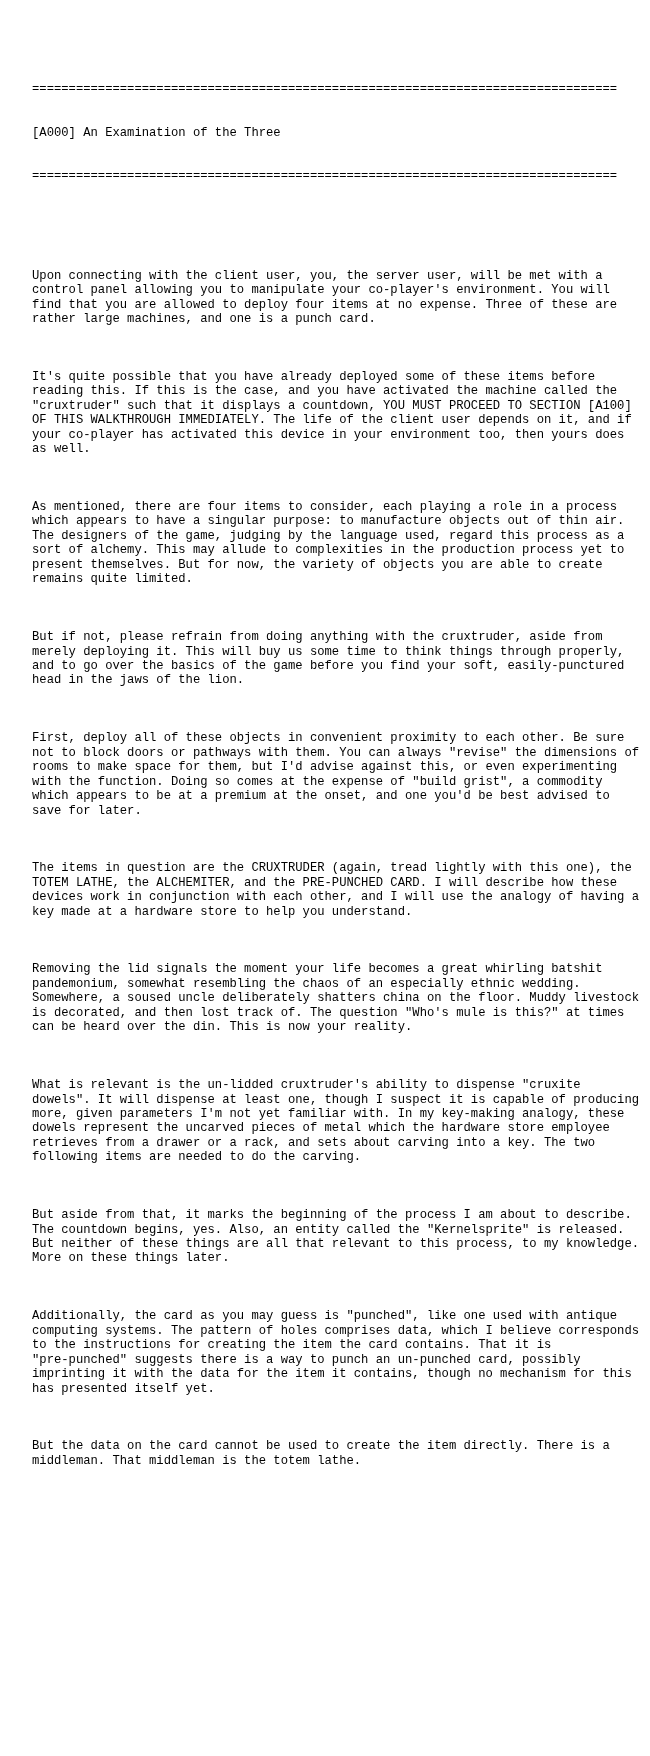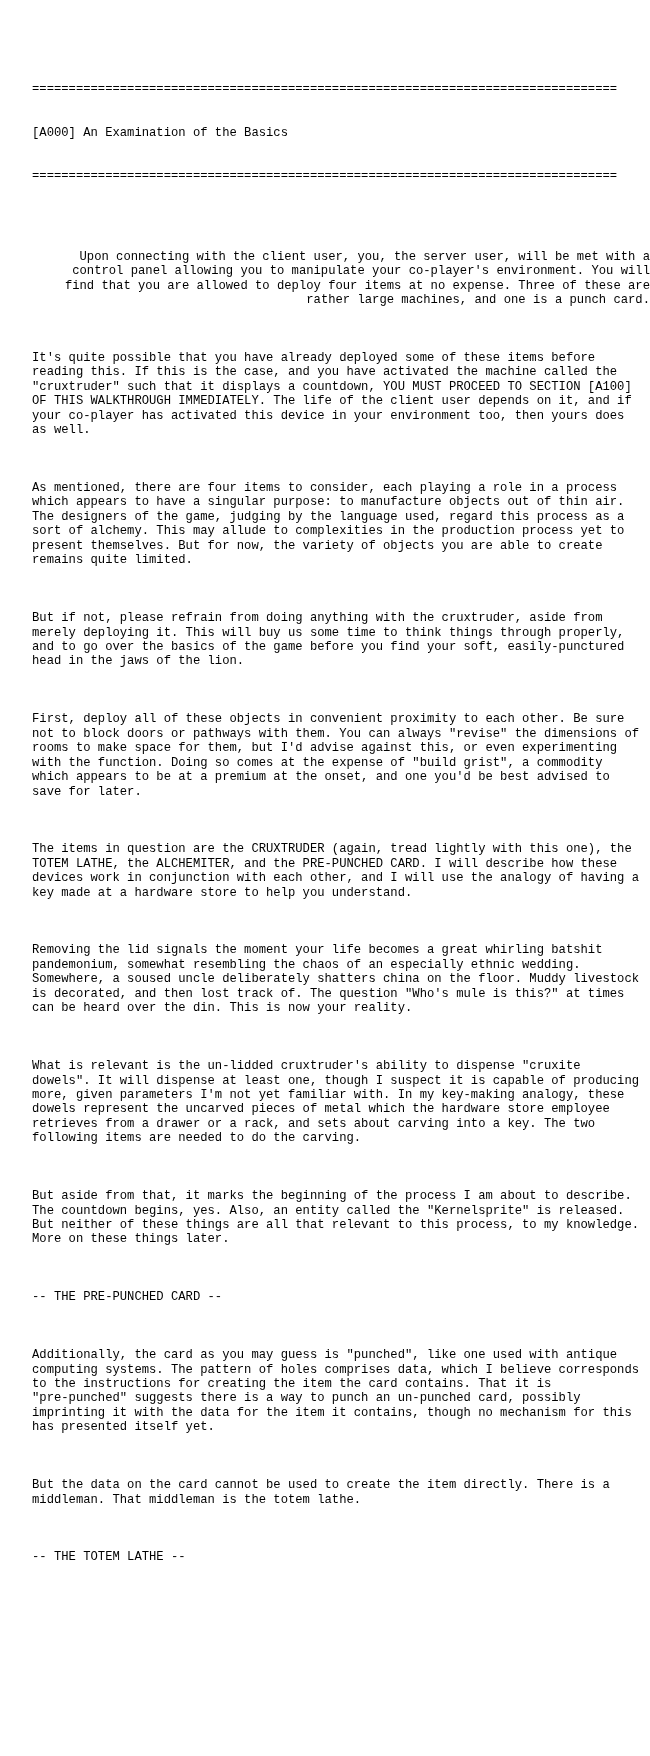--- a/index.html
+++ b/index.html
@@ -15,31 +15,31 @@
     width: 650px;
     padding: 10px 0 0 32px;
     font-family: "Liberation Mono", "DejaVu Sans Mono", monospace;
     font-size: 12.2px;
     line-height: 14.45px;
     color: #000000;
     white-space: pre;
   }
   .line { white-space: pre; }
   .block { margin-top: 14.45px; white-space: pre; }
-  .gap2  { margin-top: 23px; text-align: right; }
+  .gap2  { margin-top: 42px; }
   section { margin: 0; padding: 0; }
 </style>
 </head>
 <body>
 
 <div class="doc">
 
   <section>
     <div class="line">================================================================================</div>
-    <div class="line">[A000] An Examination of the Basics</div>
+    <div class="line">[A000] An Examination of the Three</div>
     <div class="line">================================================================================</div>
 
     <div class="block gap2">Upon connecting with the client user, you, the server user, will be met with a
 control panel allowing you to manipulate your co-player's environment. You will
 find that you are allowed to deploy four items at no expense. Three of these are
 rather large machines, and one is a punch card.</div>
     <div class="block">It's quite possible that you have already deployed some of these items before
 reading this. If this is the case, and you have activated the machine called the
 "cruxtruder" such that it displays a countdown, YOU MUST PROCEED TO SECTION [A100]
 OF THIS WALKTHROUGH IMMEDIATELY. The life of the client user depends on it, and if
@@ -73,30 +73,28 @@
     <div class="block">What is relevant is the un-lidded cruxtruder's ability to dispense "cruxite
 dowels". It will dispense at least one, though I suspect it is capable of producing
 more, given parameters I'm not yet familiar with. In my key-making analogy, these
 dowels represent the uncarved pieces of metal which the hardware store employee
 retrieves from a drawer or a rack, and sets about carving into a key. The two
 following items are needed to do the carving.</div>
     <div class="block">But aside from that, it marks the beginning of the process I am about to describe.
 The countdown begins, yes. Also, an entity called the "Kernelsprite" is released.
 But neither of these things are all that relevant to this process, to my knowledge.
 More on these things later.</div>
-    <div class="block">-- THE PRE-PUNCHED CARD --</div>
     <div class="block">Additionally, the card as you may guess is "punched", like one used with antique
 computing systems. The pattern of holes comprises data, which I believe corresponds
 to the instructions for creating the item the card contains. That it is
 "pre-punched" suggests there is a way to punch an un-punched card, possibly
 imprinting it with the data for the item it contains, though no mechanism for this
 has presented itself yet.</div>
     <div class="block">But the data on the card cannot be used to create the item directly. There is a
 middleman. That middleman is the totem lathe.</div>
-    <div class="block">-- THE TOTEM LATHE --</div>
     
     
     
     
     
     
     
     
   </section>
 

